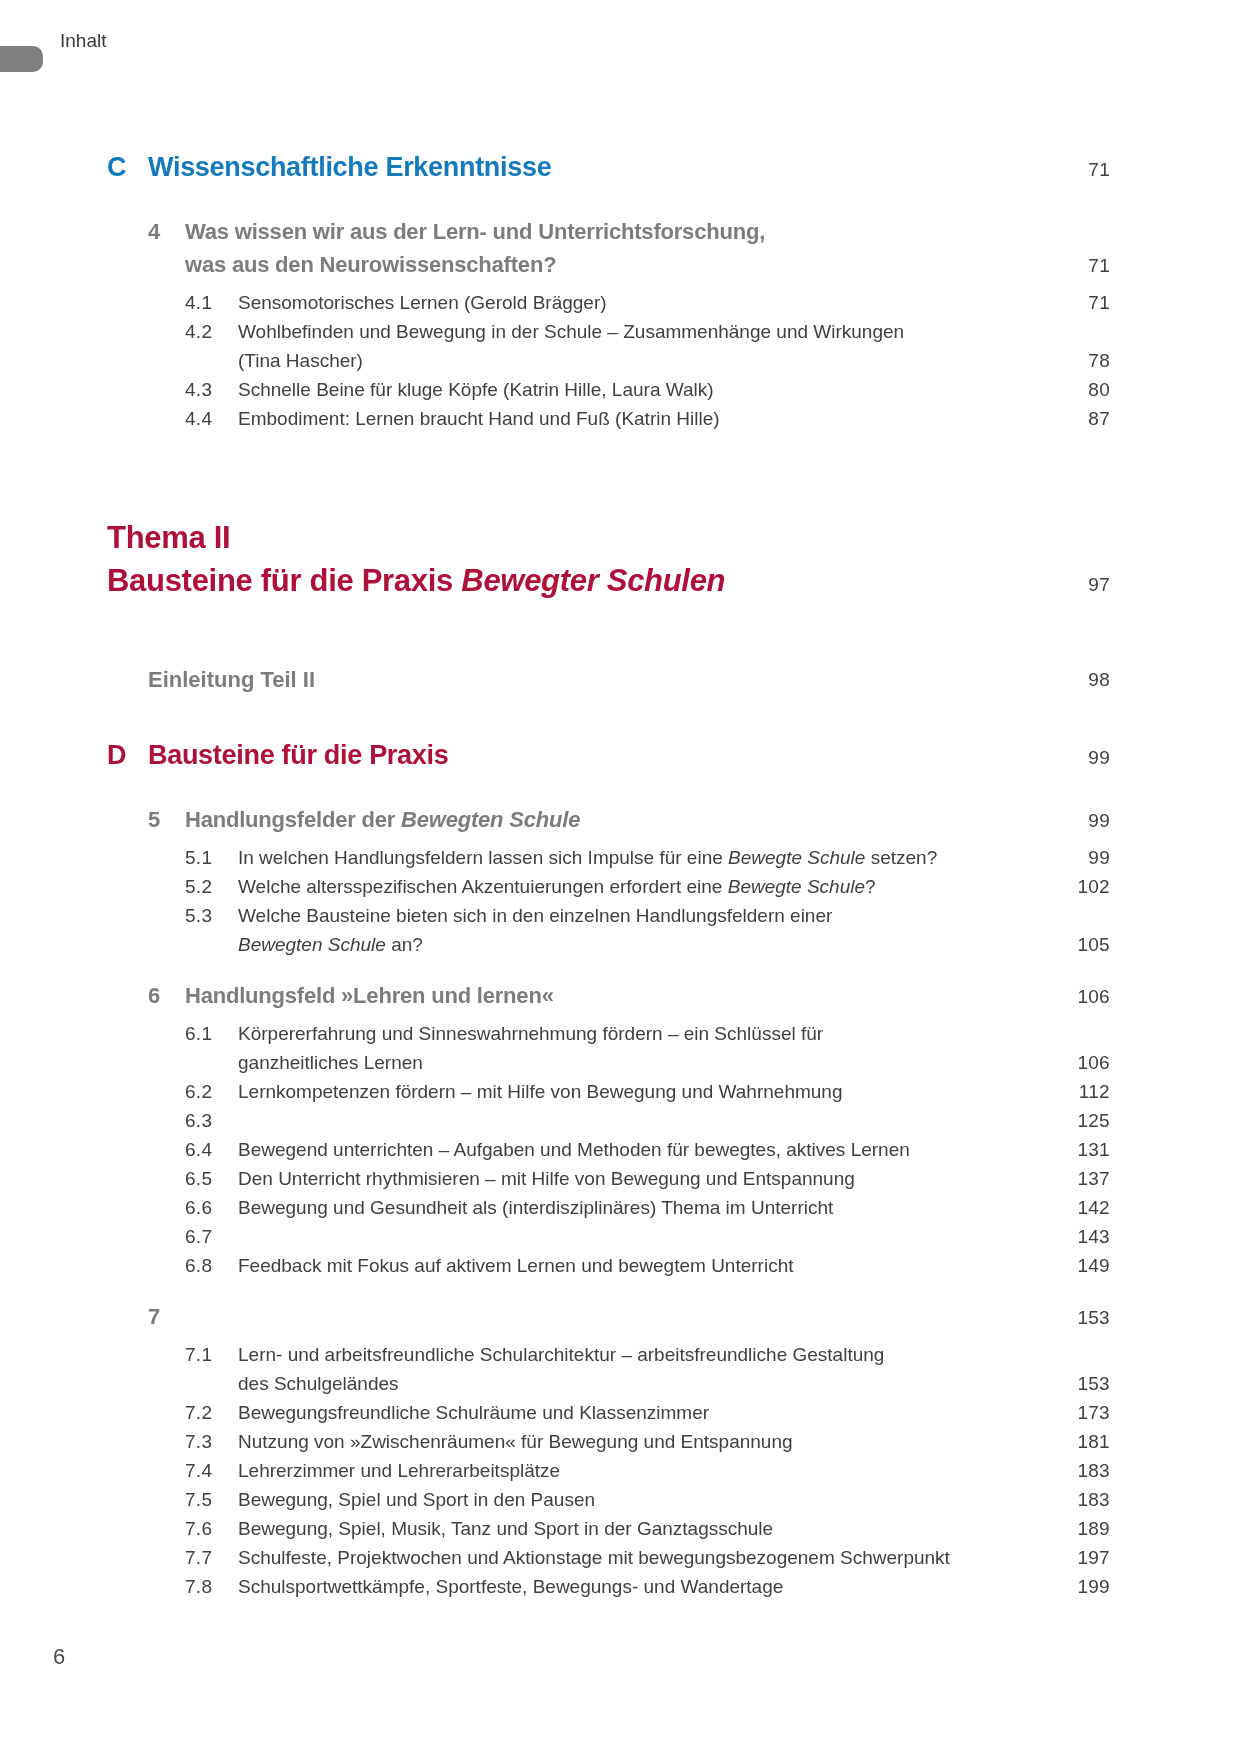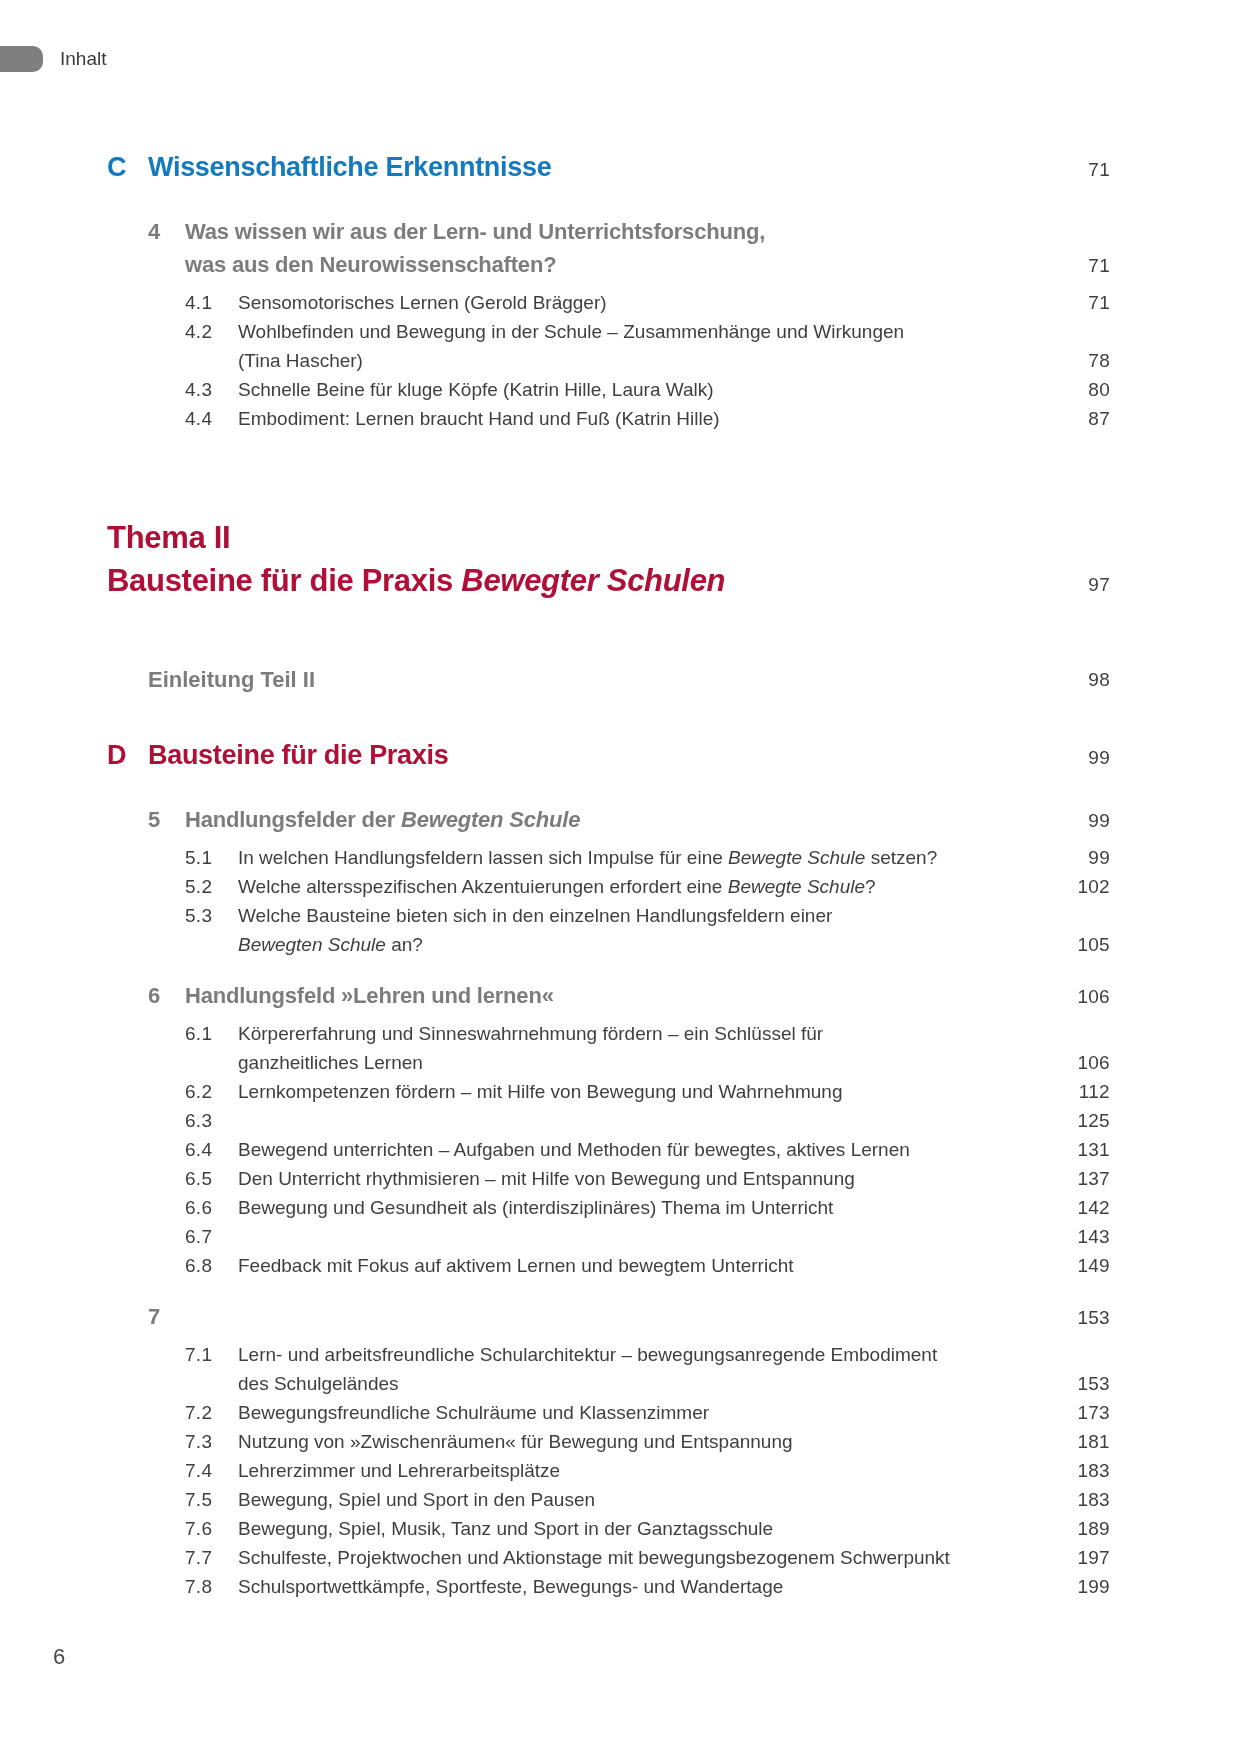--- a/index.html
+++ b/index.html
@@ -16,21 +16,21 @@
   
   .margin-tab {
     position: absolute;
     left: 0; top: 46px;
     width: 43px; height: 26px;
     background: var(--tab, #7f7f7f);
     border-radius: 0 10px 10px 0;
   }
   .header-label {
     position: absolute;
-    left: 60px; top: 46px;
+    left: 60px; top: 28px;
     line-height: 26px;
     font-size: 19px;
     color: #3a3a3a;
   }
 
   
   .toc {
     position: absolute;
     left: 107px; top: 150px;
     width: 1003px;
@@ -301,21 +301,21 @@
       <div class="entry chapter">
         <div class="line">
           <span class="num">7</span>
           <span class="fill"></span>
           <span class="page-num">153</span>
         </div>
       </div>
       <div class="entry sub">
         <div class="line">
           <span class="num">7.1</span>
-          <span class="text"><span>Lern- und arbeitsfreundliche Schularchitektur – bewegungsanregende Embodiment</span></span>
+          <span class="text"><span>Lern- und arbeitsfreundliche Schularchitektur – arbeitsfreundliche Gestaltung</span></span>
           <span class="fill"></span>
         </div>
         <div class="line">
           <span class="num"></span>
           <span class="text"><span>des Schulgeländes</span></span>
           <span class="fill"></span>
           <span class="page-num">153</span>
         </div>
       </div>
       <div class="entry sub">

